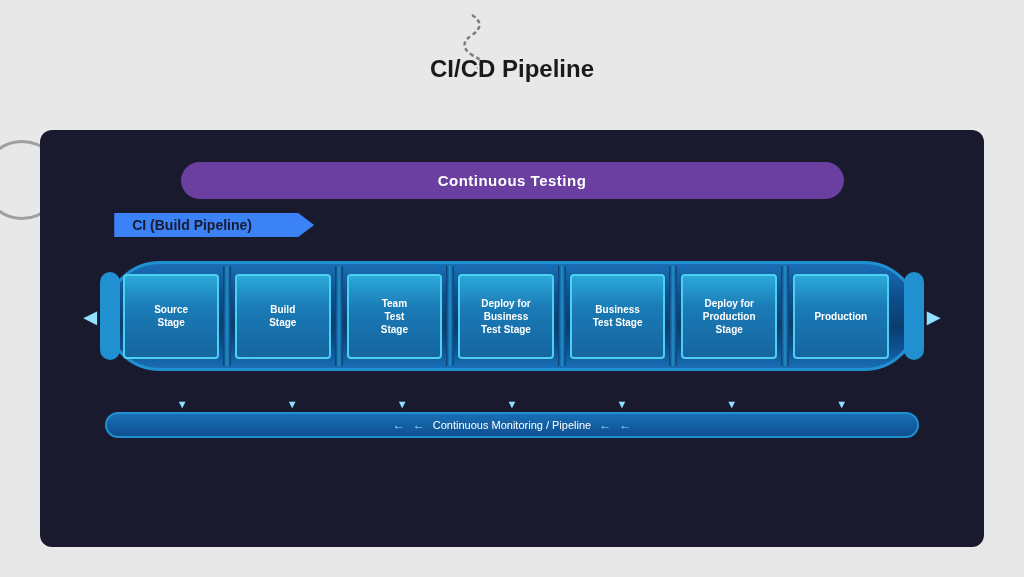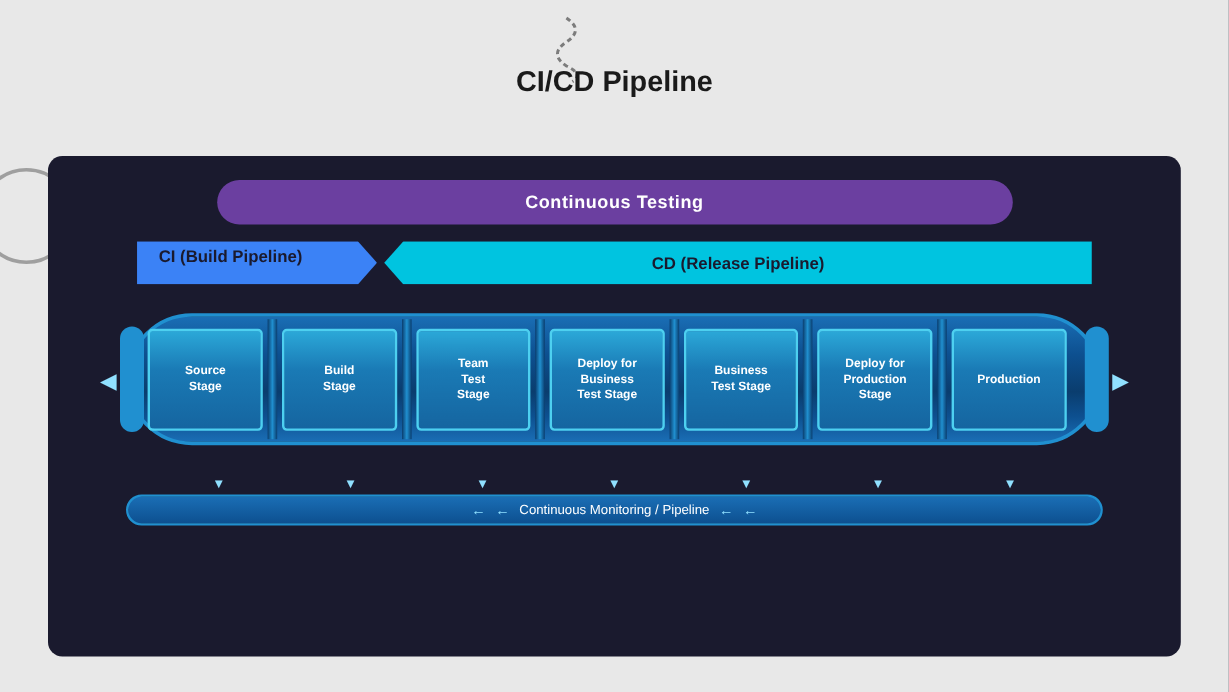--- a/index.html
+++ b/index.html
@@ -54,21 +54,21 @@
       border-radius: 12px;
       padding: 20px 30px;
     }
 
     
     .ct-bar {
       background: #6b3fa0;
       border-radius: 25px;
       text-align: center;
       padding: 10px 0;
-      margin: 0 auto 14px auto;
+      margin: 12px auto 14px auto;
       width: 75%;
       color: white;
       font-size: 15px;
       font-weight: 700;
       letter-spacing: 0.5px;
     }
 
     
     .ci-cd-row {
       display: flex;
@@ -255,21 +255,20 @@
 <h1 class="page-title">CI/CD Pipeline</h1>
 
 <div class="main-panel">
 
   <div class="ct-bar">
     <span>Continuous Testing</span>
   </div>
 
   <div class="ci-cd-row">
     <div class="ci-label">CI (Build Pipeline)</div>
-    <div class="cd-label">CD (Release Pipeline)</div>
   </div>
 
   <div class="pipeline-container">
 
     <div class="pipe-bg"></div>
 
     <div class="left-arrow-indicator">◀</div>
 
     <div class="right-arrow-indicator">▶</div>
 

